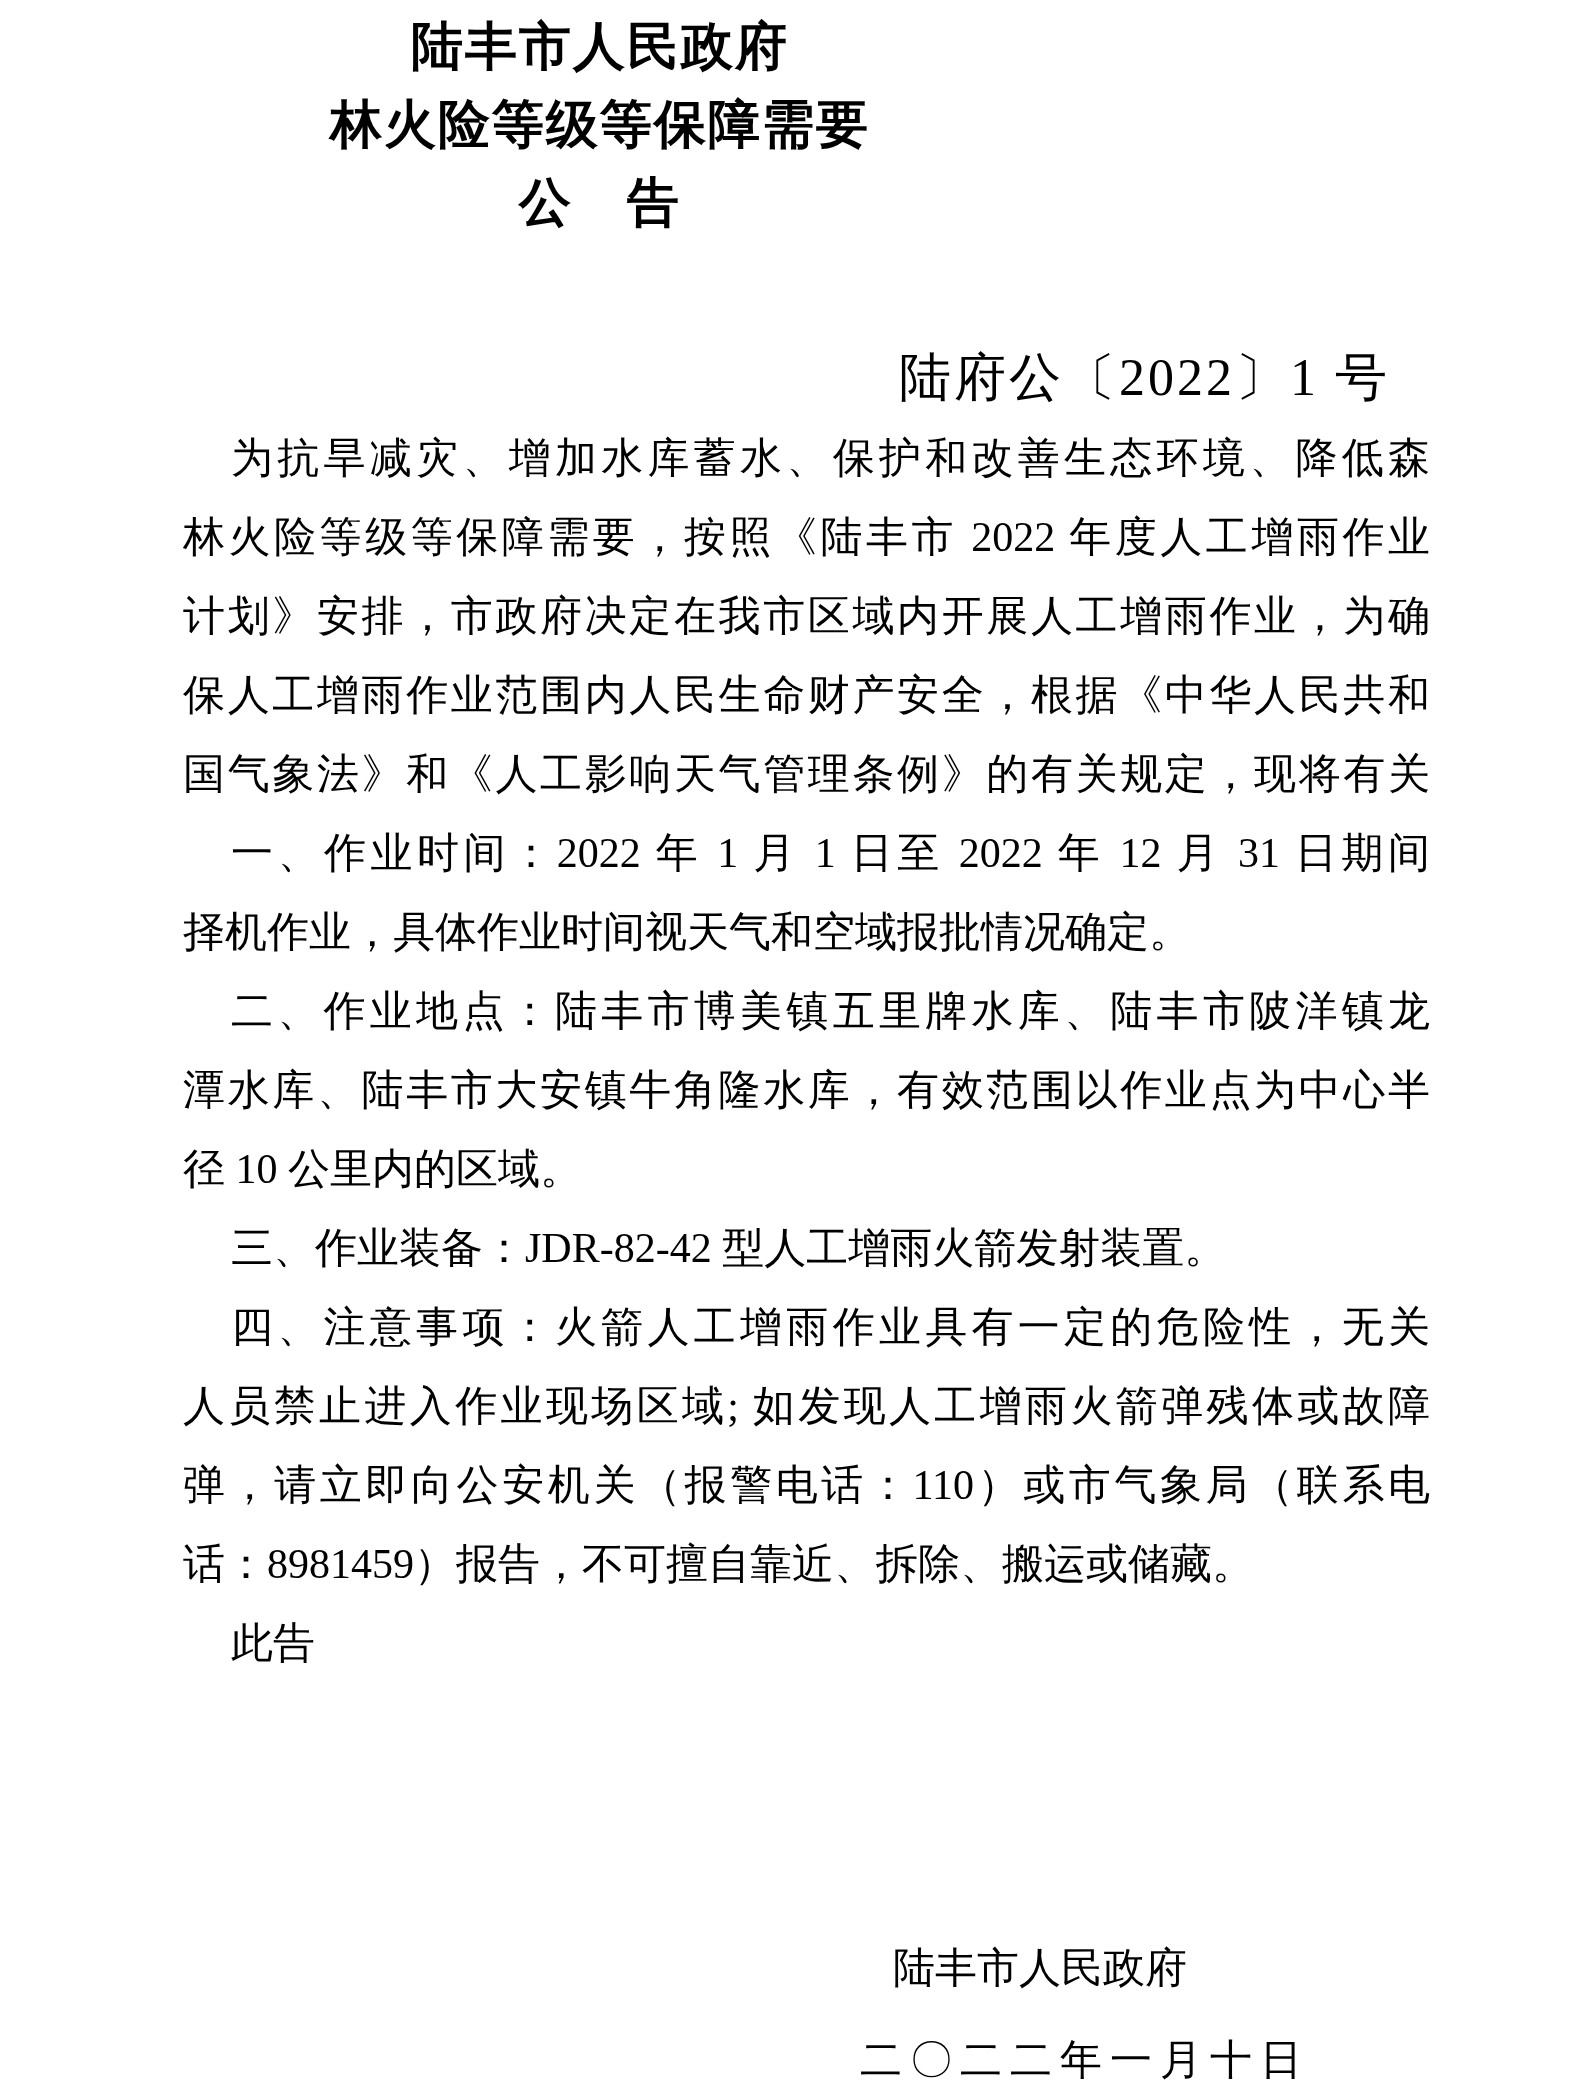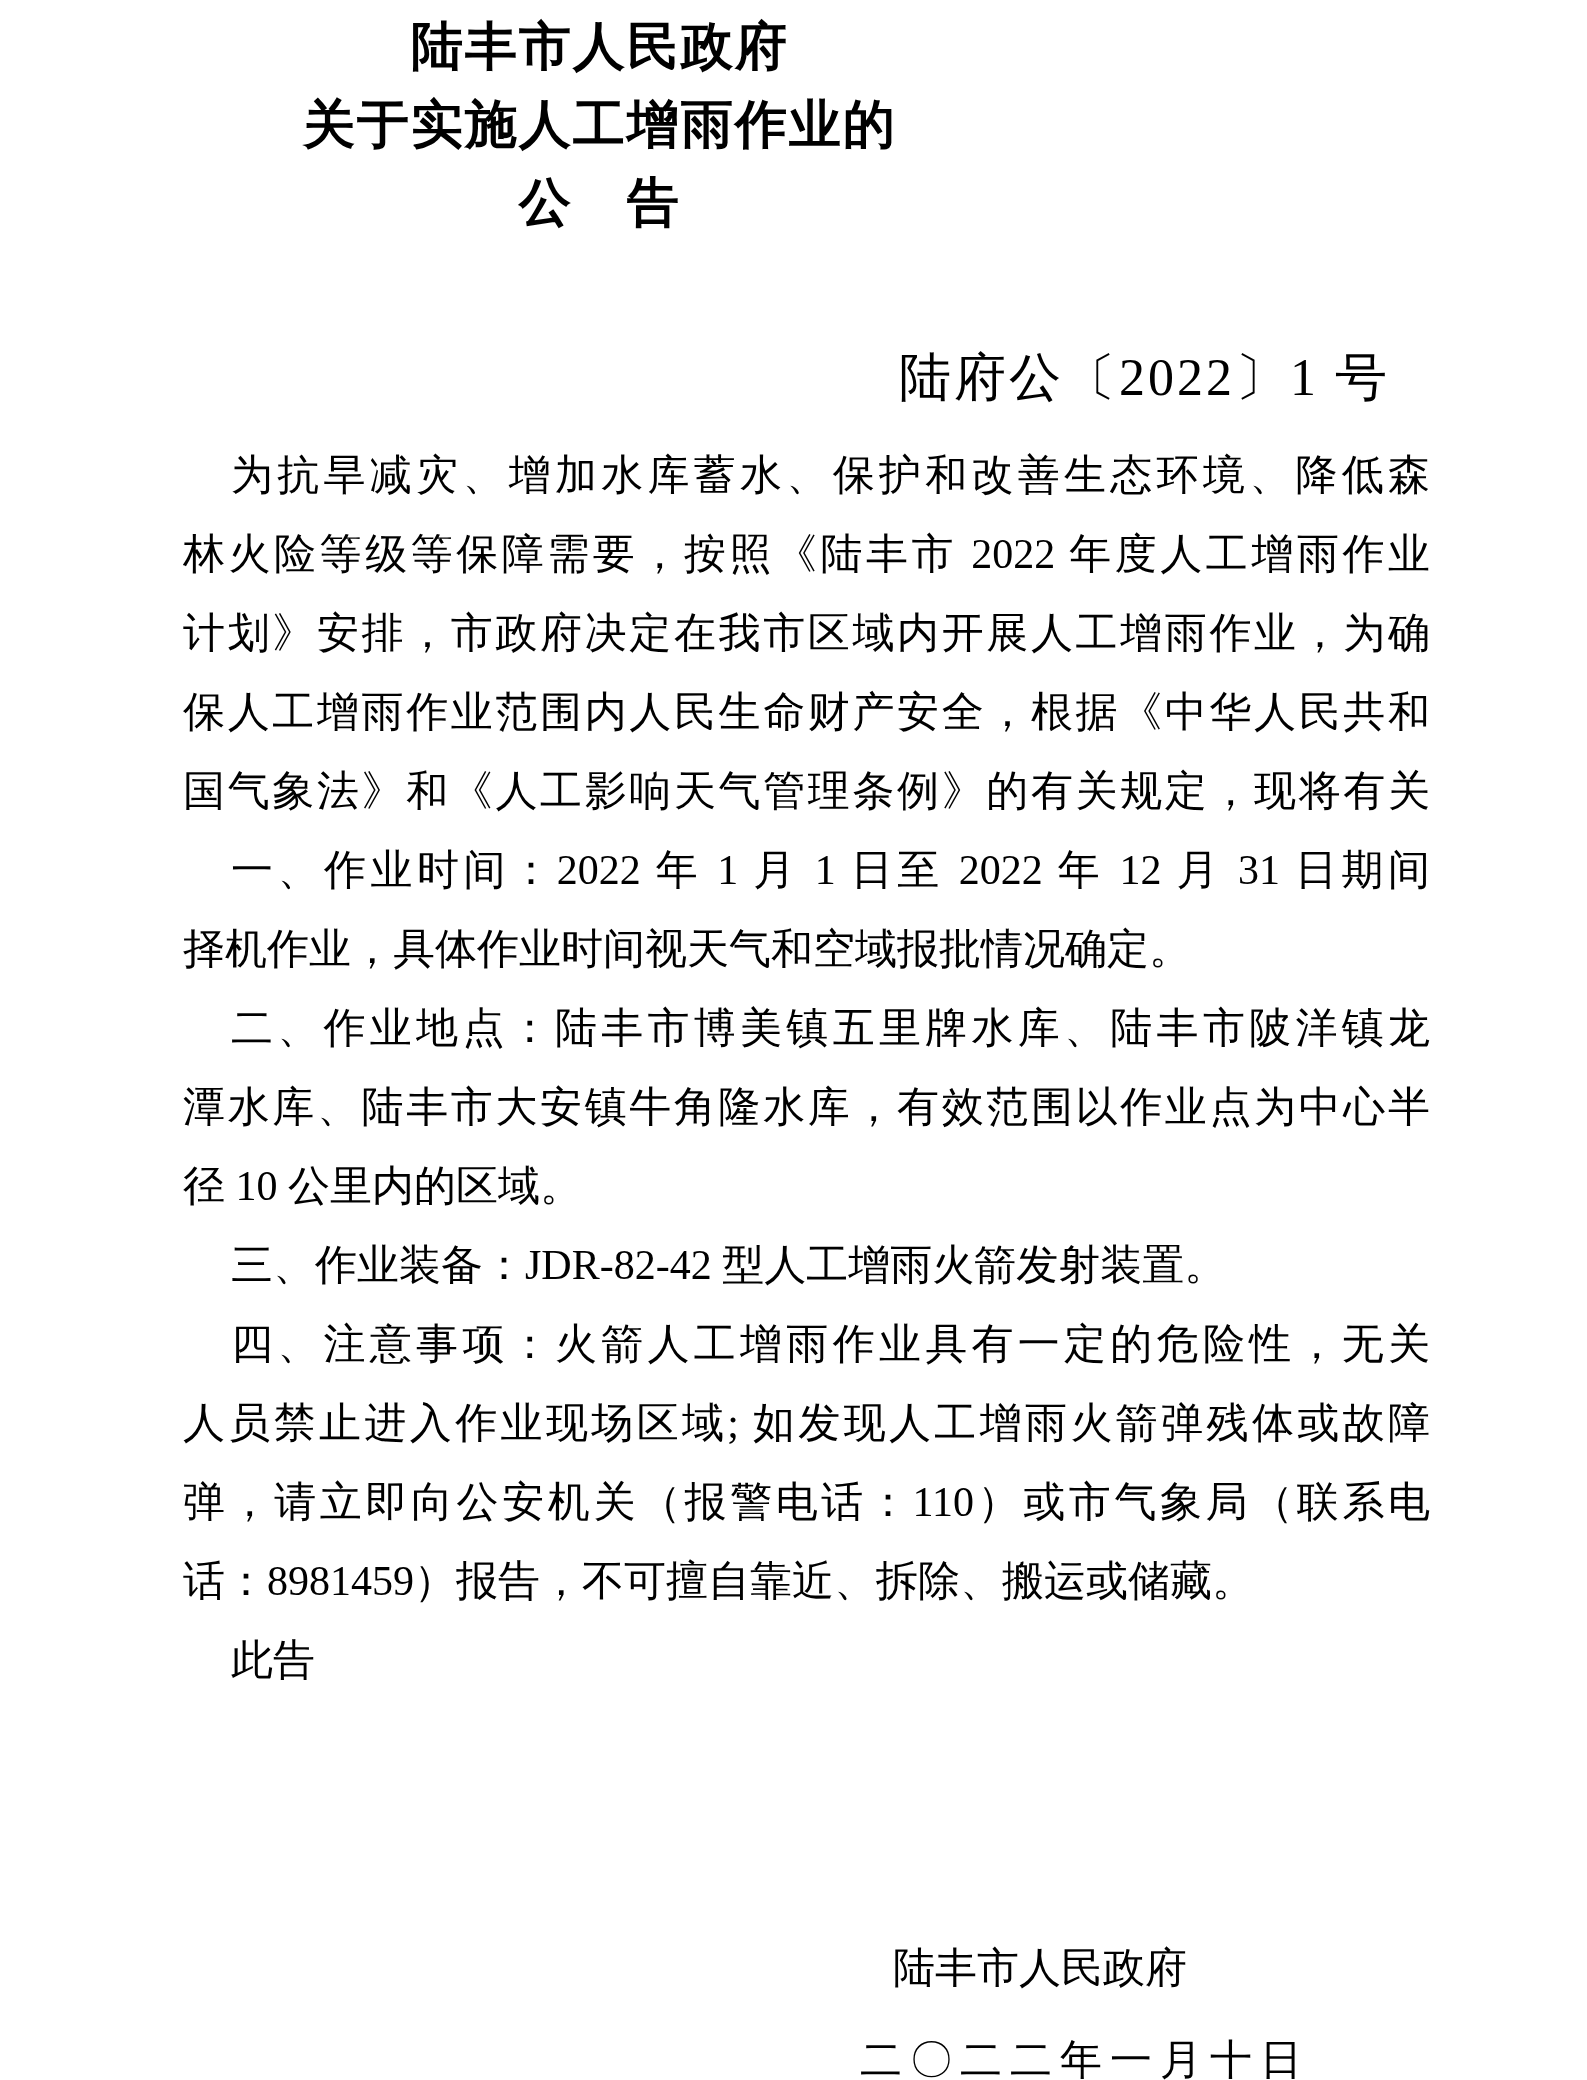--- a/index.html
+++ b/index.html
@@ -33,21 +33,21 @@
     right: 197px;
     font-size: 52px;
     letter-spacing: 3px;
     white-space: nowrap;
   }
 
   
   .body-block {
     position: absolute;
     left: 183px;
-    top: 436px;
+    top: 419px;
     width: 1247px;
     font-size: 42px;
     line-height: 79px;
   }
   .body-line {
     text-align: justify;
     white-space: normal;
   }
   .body-line.ind { text-indent: 48px; }
   .body-line.fill { text-align-last: justify; }
@@ -70,21 +70,21 @@
     margin-top: 12px;
   }
 </style>
 </head>
 <body>
 
 <div class="page">
 
   <div class="title-block">
     <div>陆丰市人民政府</div>
-    <div>关于实施人工增雨作业的</div>
+    <div>林火险等级等保障需要</div>
     <div>公　告</div>
   </div>
 
   <div class="doc-number">陆府公〔2022〕1 号</div>
 
   <div class="body-block">
     <div class="body-line ind fill">为抗旱减灾、增加水库蓄水、保护和改善生态环境、降低森</div>
     <div class="body-line fill">林火险等级等保障需要，按照《陆丰市 2022 年度人工增雨作业</div>
     <div class="body-line fill">计划》安排，市政府决定在我市区域内开展人工增雨作业，为确</div>
     <div class="body-line fill">保人工增雨作业范围内人民生命财产安全，根据《中华人民共和</div>

